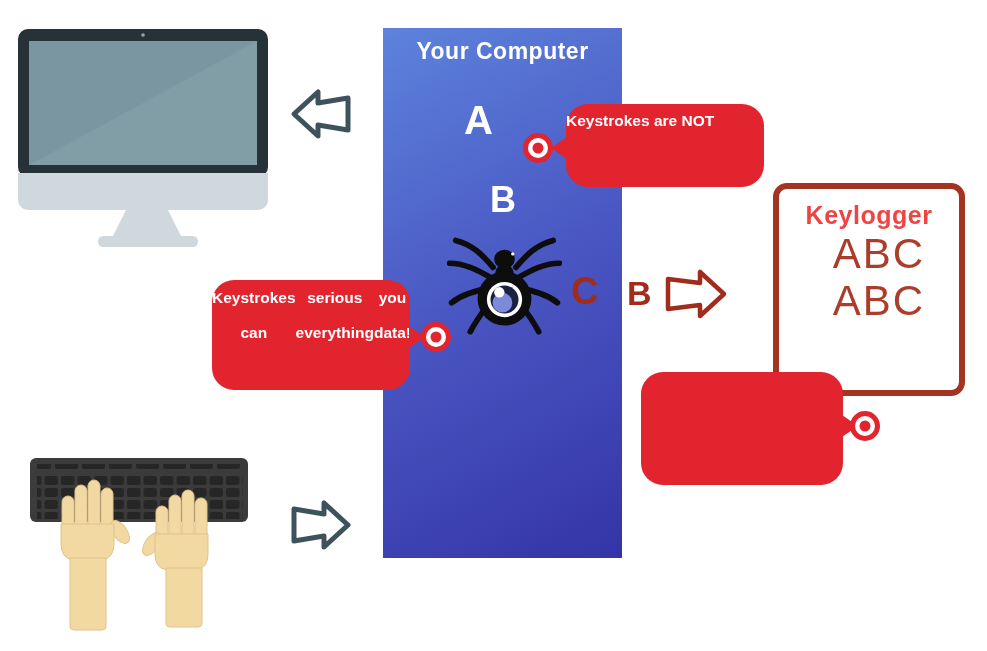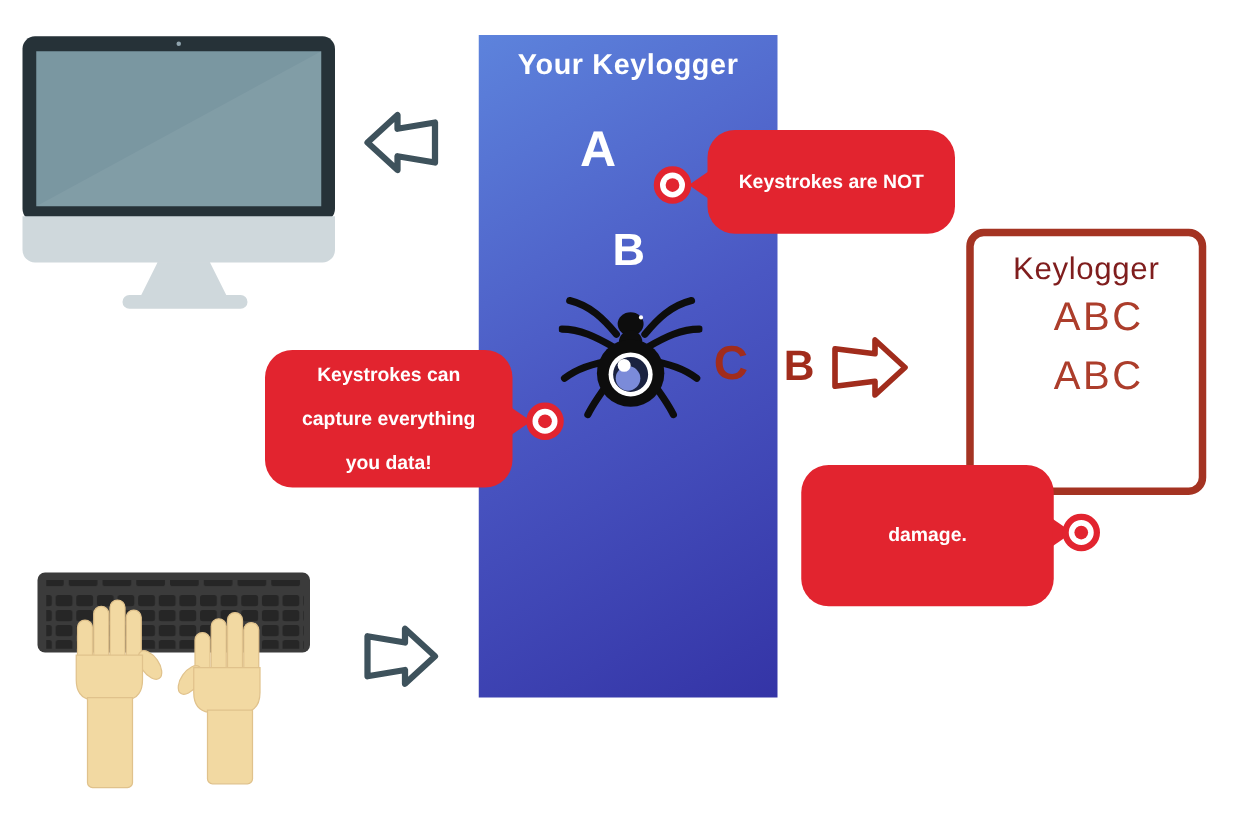--- a/index.html
+++ b/index.html
@@ -27,27 +27,27 @@
   #letter-b-white{left:490px;top:182px;font-size:36px;}
   #letter-c-red{left:571px;top:272px;font-size:38px;}
   #letter-b-red{left:627px;top:276px;font-size:34px;}
 
   
   #keylogger-box{
     left:773px;top:183px;width:180px;height:201px;
     background:#ffffff;border:6px solid #A43322;border-radius:14px;
     text-align:center;z-index:2;
   }
-  #keylogger-title{margin-top:12px;font-size:25px;font-weight:normal;color:#7f1d1d;letter-spacing:.5px;}
-  .captured-line{font-size:32px;color:#AC3D2B;line-height:47px;letter-spacing:2px;font-weight:400;padding-left:20px;}
+  #keylogger-title{margin-top:12px;font-size:25px;font-weight:bold;color:#ef4444;letter-spacing:.5px;}
+  .captured-line{font-size:42px;color:#AC3D2B;line-height:47px;letter-spacing:2px;font-weight:400;padding-left:20px;}
 
   
   .callout{
     background:#E2242F;border-radius:22px;color:#ffffff;
-    display:flex;flex-direction:column;justify-content:center;
+    display:flex;justify-content:flex-start;
     text-align:center;font-size:15.5px;font-weight:600;z-index:3;
   }
   .callout span{display:block;}
   #callout-keystrokes{left:566px;top:104px;width:198px;height:83px;line-height:33px;}
   #callout-capture{left:212px;top:280px;width:198px;height:110px;line-height:35px;}
   #callout-hackers{left:641px;top:372px;width:202px;height:113px;line-height:35px;}
 
   .pointer{position:absolute;width:0;height:0;border:11px solid transparent;}
   .pointer-left{left:-15px;top:33px;border-left:0;border-right:16px solid #E2242F;}
   .pointer-right{right:-15px;border-right:0;border-left:16px solid #E2242F;}
@@ -70,21 +70,21 @@
     <rect x="112" y="186" width="42" height="6" fill="#B9C7CD"></rect>
     <polygon points="112,186 154,186 168,214 98,214" fill="#CFD8DC"></polygon>
     <rect x="84" y="212" width="100" height="11" rx="5.5" fill="#CFD8DC"></rect>
   </svg>
 
   <svg class="abs" style="left:288px;top:88px;" width="66" height="56" viewBox="0 0 66 56">
     <polygon points="6,26 30,4 30,15 60,10 60,42 30,37 30,48" fill="none" stroke="#3E525C" stroke-width="5" stroke-linejoin="round"></polygon>
   </svg>
 
   <div id="panel" class="abs">
-    <div id="panel-title">Your Keylogger</div>
+    <div id="panel-title">Your Computer</div>
   </div>
 
   <div id="letter-a" class="abs white-letter">A</div>
   <div id="letter-b-white" class="abs white-letter">B</div>
 
   <svg class="abs" style="left:447px;top:228px;" width="115" height="112" viewBox="0 0 110 108">
     <g stroke="#0d0d0d" stroke-width="5.5" fill="none" stroke-linecap="round">
       <path d="M44,38 C34,26 24,16 8,12"></path>
       <path d="M42,48 C28,40 16,34 2,34"></path>
       <path d="M42,58 C28,60 14,64 4,72"></path>
@@ -118,27 +118,26 @@
   </div>
 
   <div id="callout-keystrokes" class="abs callout">
     <i class="pointer pointer-left"></i>
     <span>Keystrokes are NOT</span>
   </div>
 
   <div id="callout-capture" class="abs callout">
     <i class="pointer pointer-right"></i>
     <span>Keystrokes can</span>
-    <span>capture everything</span>
+    <span>serious everything</span>
     <span>you data!</span>
   </div>
 
   <div id="callout-hackers" class="abs callout">
     <i class="pointer pointer-right"></i>
-    <span>damage.</span>
   </div>
 
   <svg class="abs marker" style="left:521px;top:131px;" width="34" height="34" viewBox="0 0 34 34">
     <circle cx="17" cy="17" r="12.5" fill="#ffffff" stroke="#E2242F" stroke-width="5"></circle>
     <circle cx="17" cy="17" r="5.5" fill="#E2242F"></circle>
   </svg>
   <svg class="abs marker" style="left:419px;top:320px;" width="34" height="34" viewBox="0 0 34 34">
     <circle cx="17" cy="17" r="12.5" fill="#ffffff" stroke="#E2242F" stroke-width="5"></circle>
     <circle cx="17" cy="17" r="5.5" fill="#E2242F"></circle>
   </svg>

